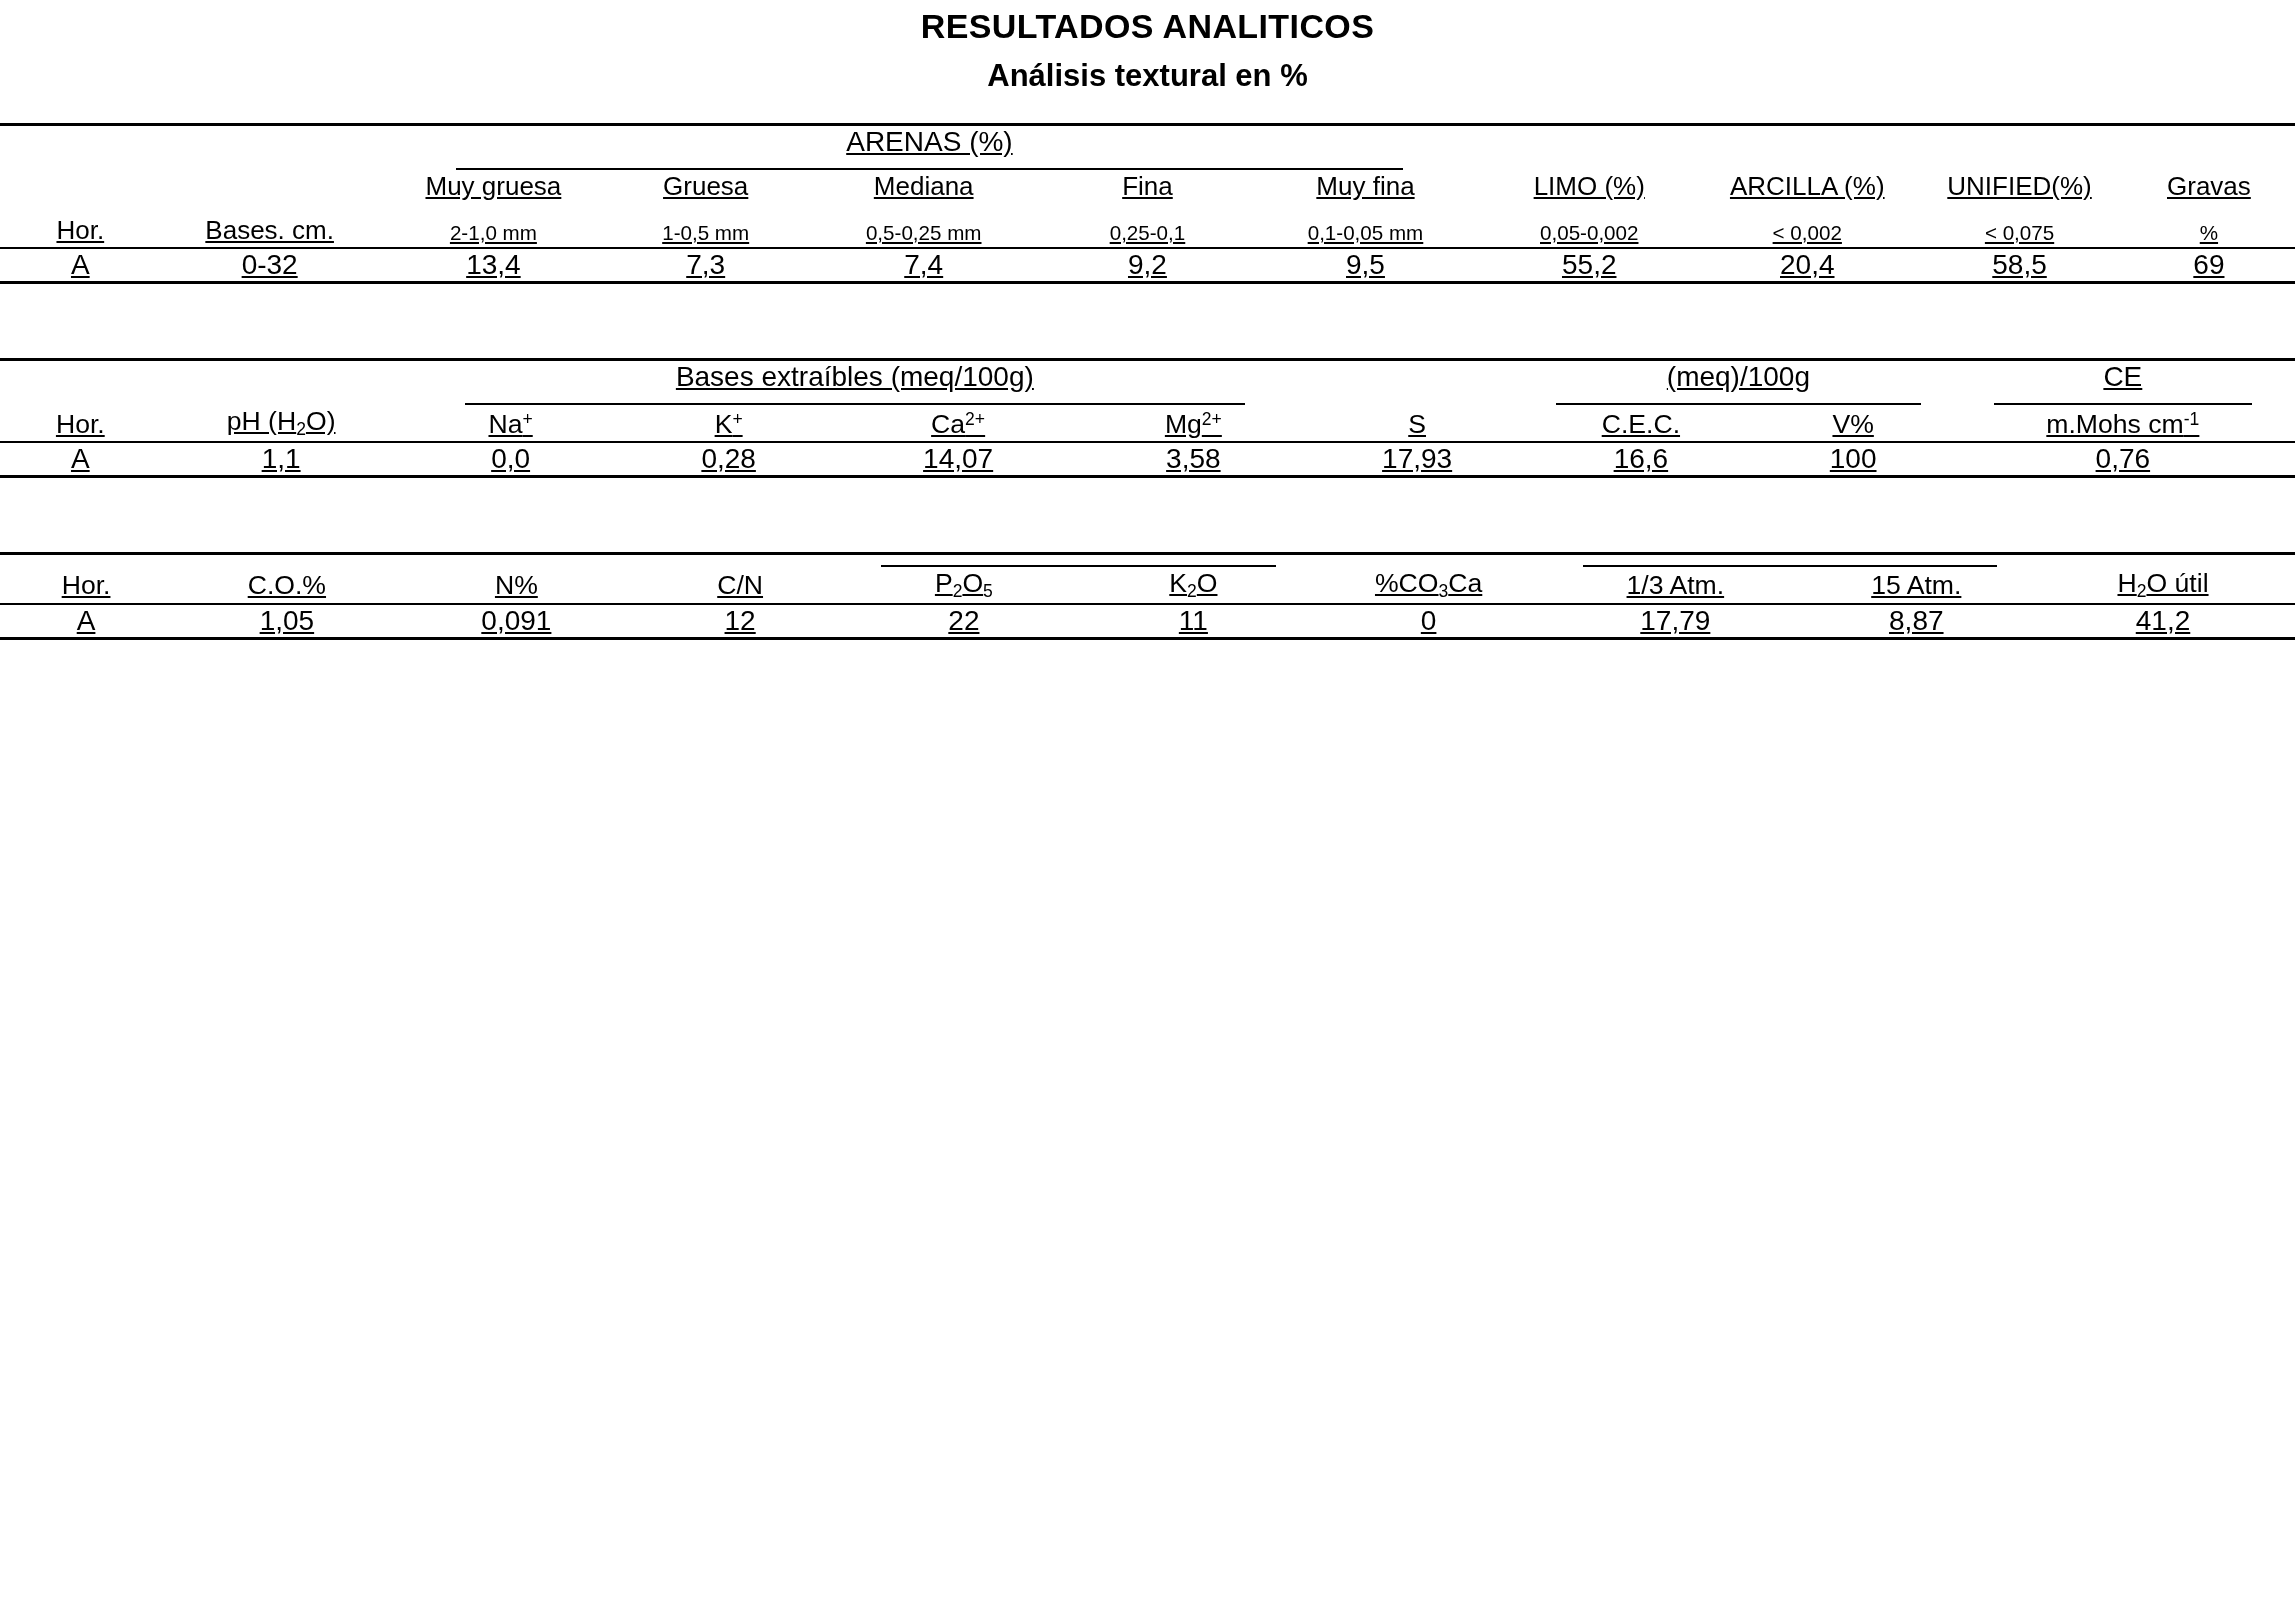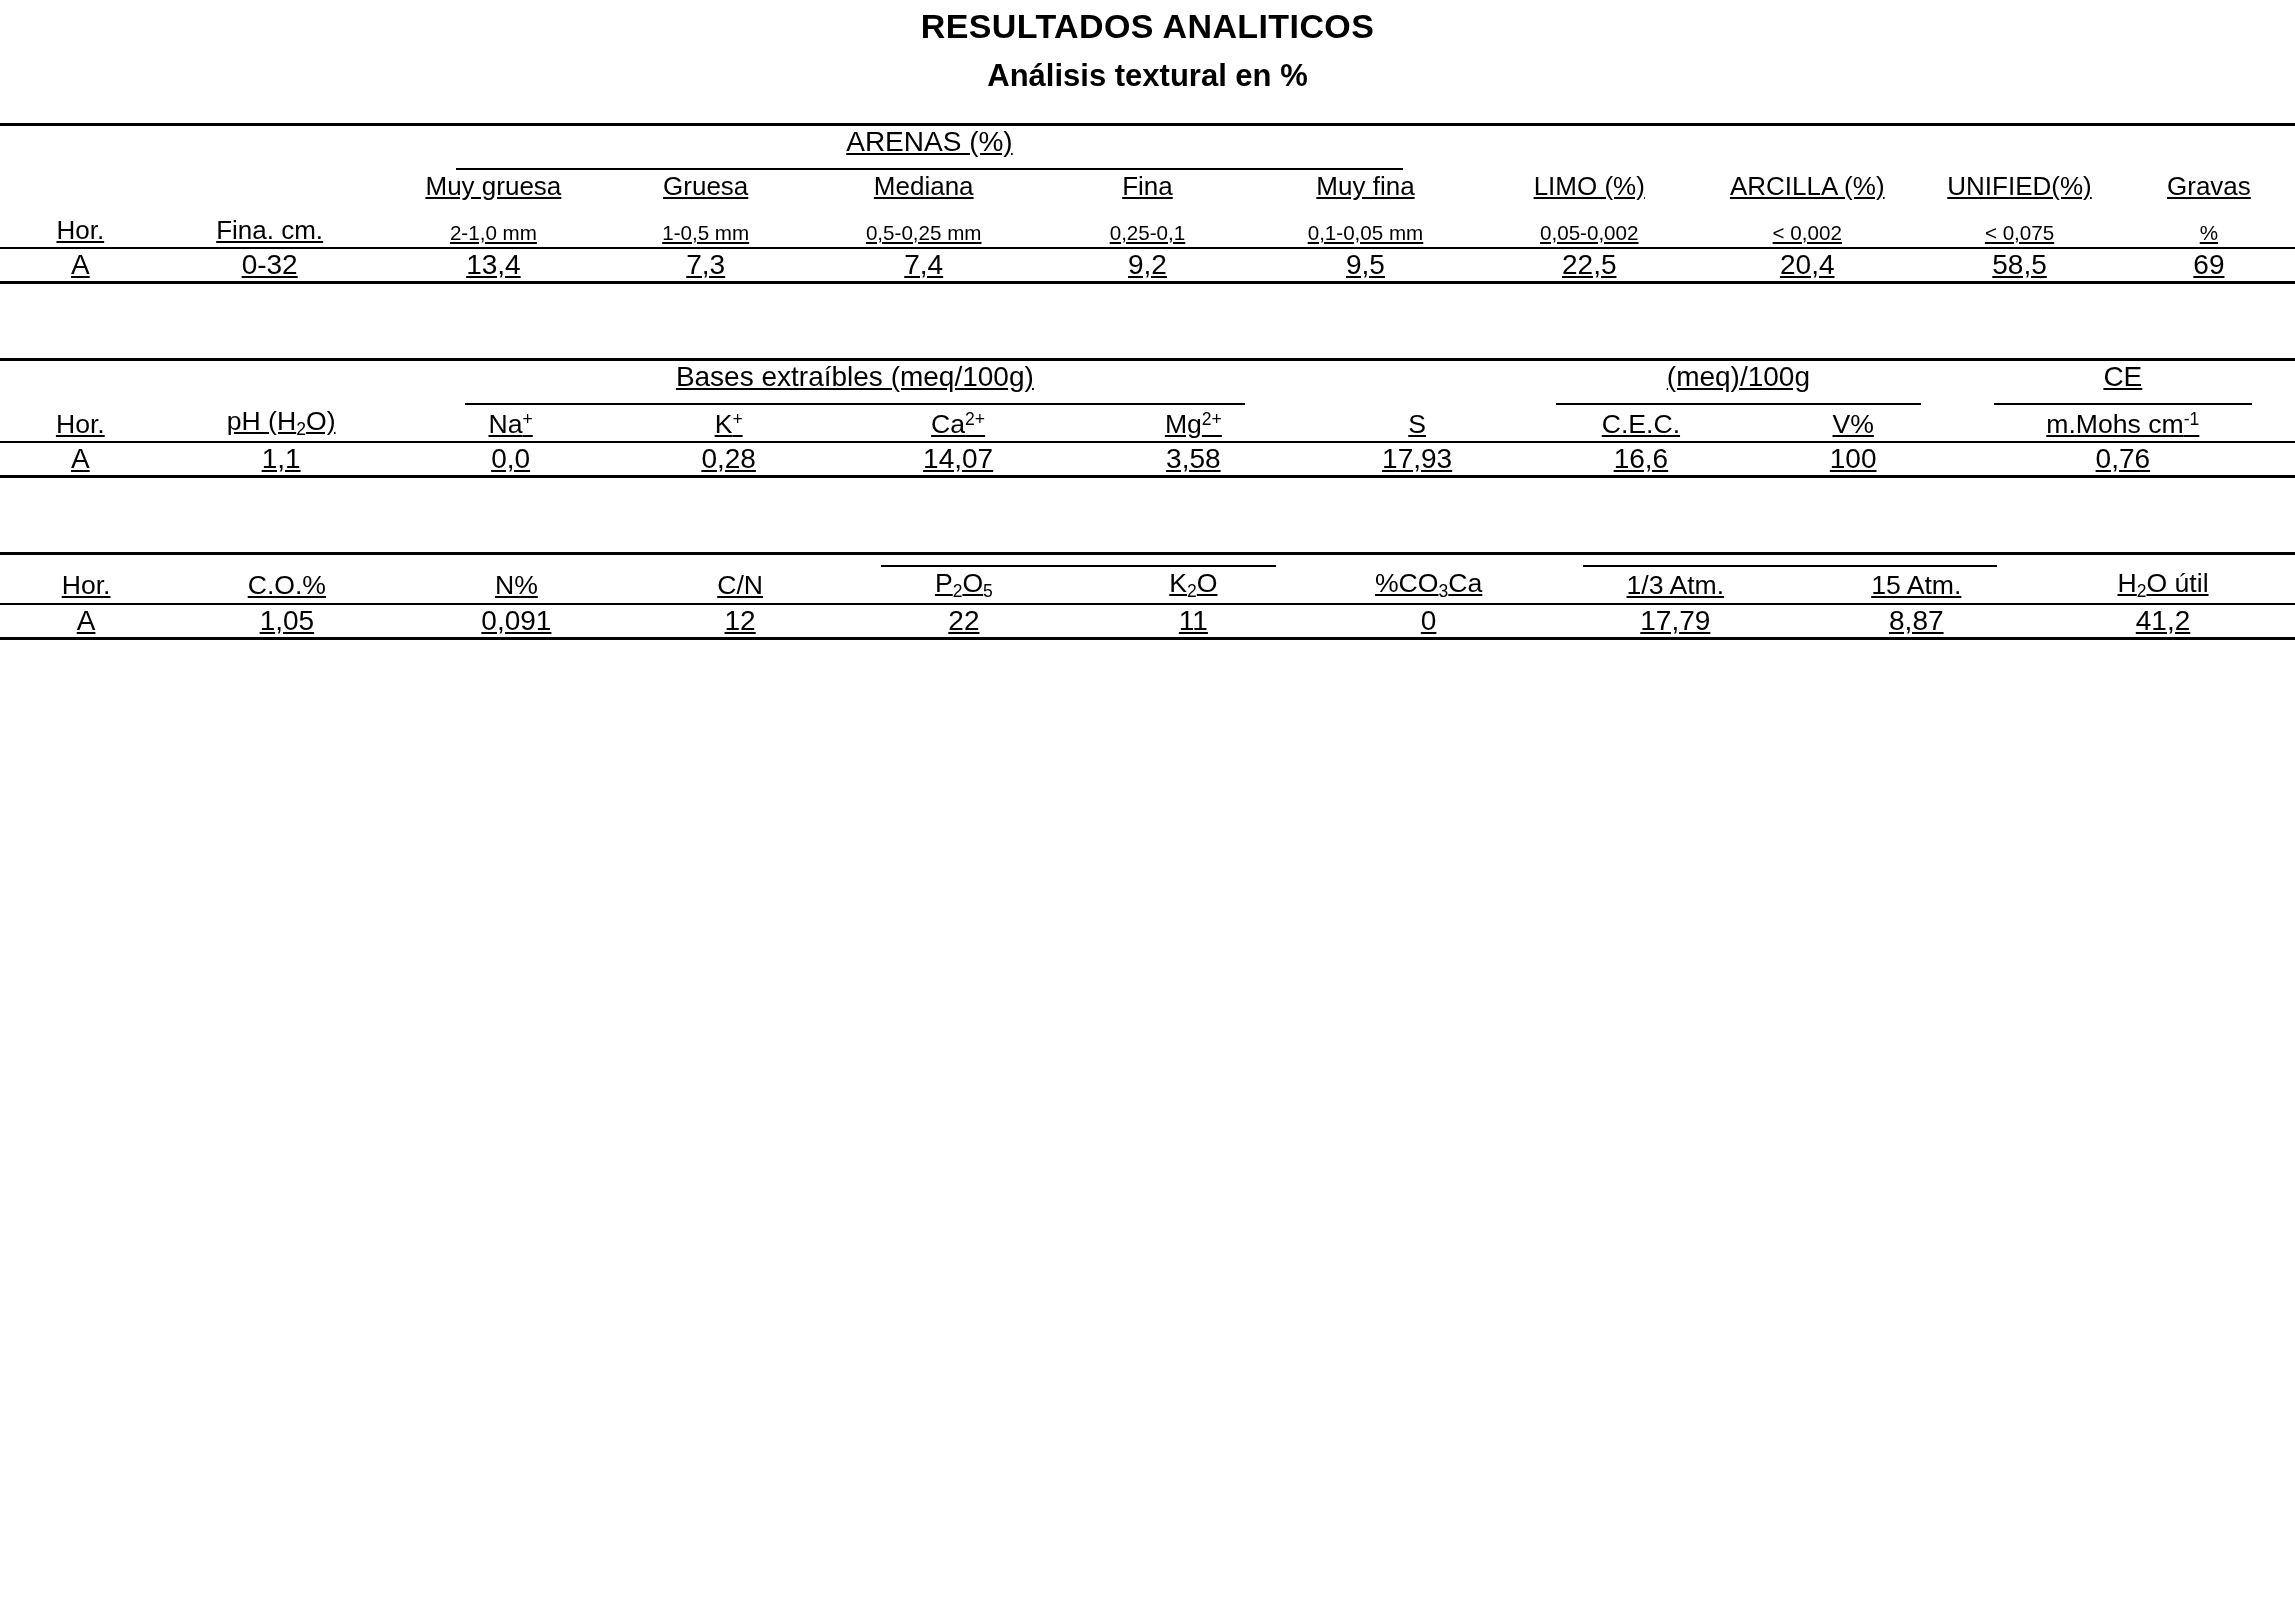--- a/index.html
+++ b/index.html
@@ -159,21 +159,21 @@
         <td class="grp-underline"></td>
         <td class="grp-underline"></td>
         <td class="grp-underline"></td>
         <td class="grp-underline"></td>
       </tr>
       <tr>
         <td class="colhead">
           <span>Hor.</span>
         </td>
         <td class="colhead">
-          <span>Fina. cm.</span>
+          <span>Bases. cm.</span>
         </td>
         <td class="colhead">
           <span>Muy gruesa</span>
           <span class="sub">2-1,0 mm</span>
         </td>
         <td class="colhead">
           <span>Gruesa</span>
           <span class="sub">1-0,5 mm</span>
         </td>
         <td class="colhead">
@@ -206,21 +206,21 @@
         </td>
       </tr>
       <tr class="datarow rule-thin">
         <td>A</td>
         <td>0-32</td>
         <td>13,4</td>
         <td>7,3</td>
         <td>7,4</td>
         <td>9,2</td>
         <td>9,5</td>
-        <td>22,5</td>
+        <td>55,2</td>
         <td>20,4</td>
         <td>58,5</td>
         <td>69</td>
       </tr>
     </tbody>
   </table>
   <div class="hline"></div>
 
   <div class="spacer-lg"></div>
   <div class="hline"></div>

